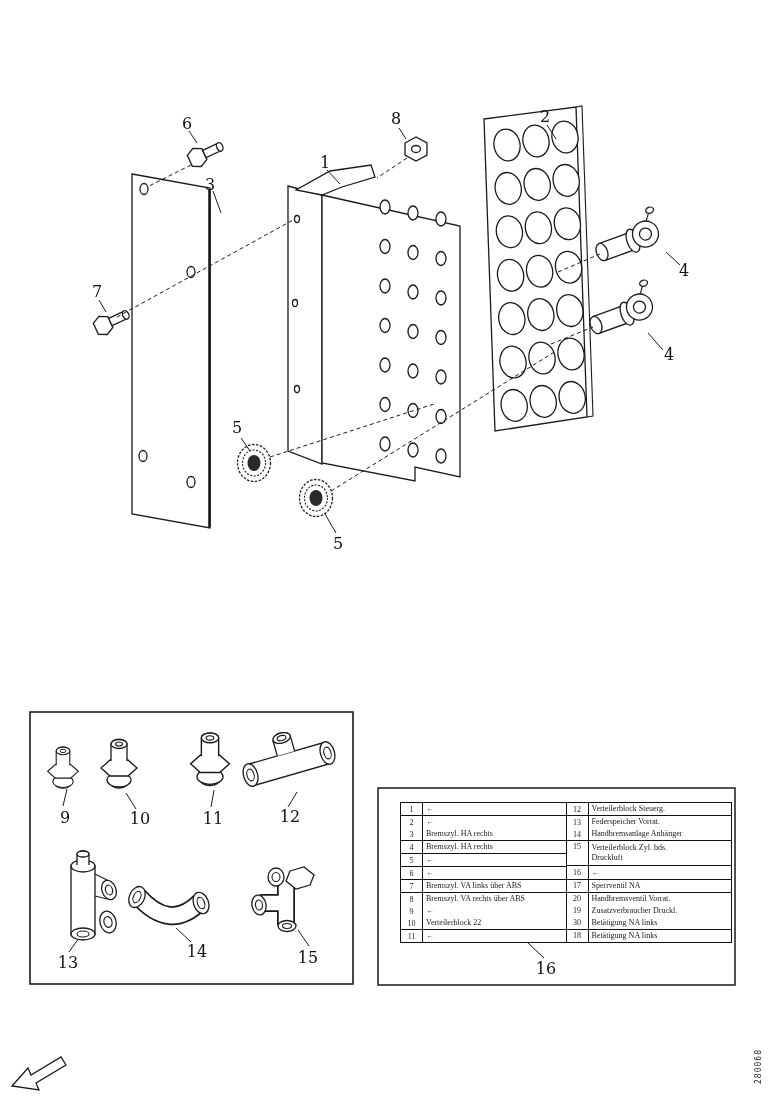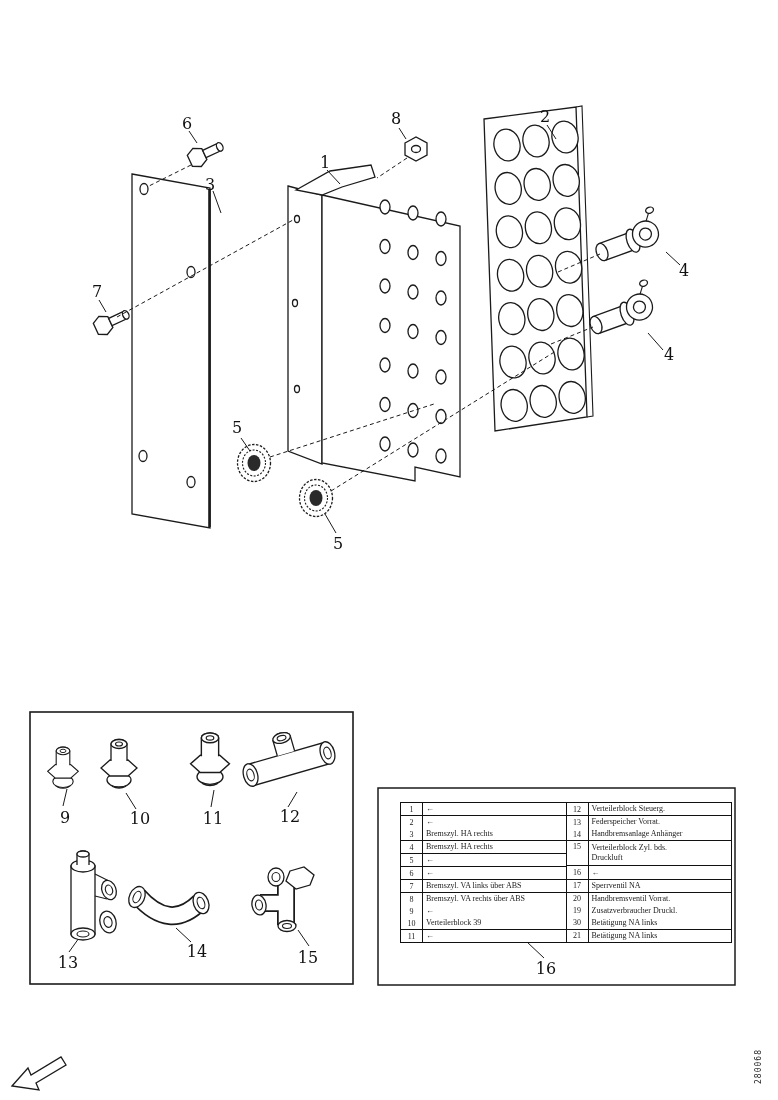--- a/index.html
+++ b/index.html
@@ -314,21 +314,21 @@
         <div class="trow">
           <div class="tnum">8</div>
           <div class="ttxt">Bremszyl. VA rechts über ABS</div>
         </div>
         <div class="trow">
           <div class="tnum">9</div>
           <div class="ttxt">←</div>
         </div>
         <div class="trow gend">
           <div class="tnum">10</div>
-          <div class="ttxt">Verteilerblock 39</div>
+          <div class="ttxt">Verteilerblock 22</div>
         </div>
         <div class="trow">
           <div class="tnum">11</div>
           <div class="ttxt">←</div>
         </div>
       </div>
   <div class="t16-col right" id="tcol-right">
         <div class="trow gend">
           <div class="tnum">12</div>
           <div class="ttxt">Verteilerblock Steuerg.</div>
@@ -362,21 +362,21 @@
         </div>
         <div class="trow">
           <div class="tnum">19</div>
           <div class="ttxt">Zusatzverbraucher Druckl.</div>
         </div>
         <div class="trow gend">
           <div class="tnum">30</div>
           <div class="ttxt">Betätigung NA links</div>
         </div>
         <div class="trow">
-          <div class="tnum">21</div>
+          <div class="tnum">18</div>
           <div class="ttxt">Betätigung NA links</div>
         </div>
       </div>
 </div>
 
 <div id="fig-num">280068</div>
 
 </div>
 
 </body></html>

